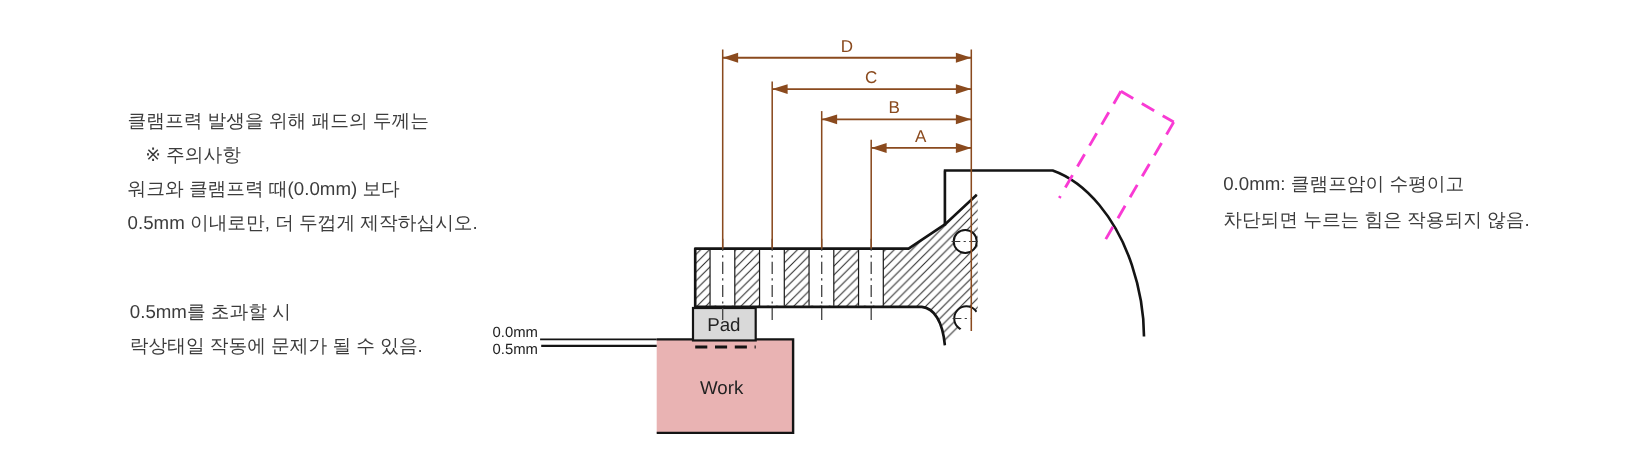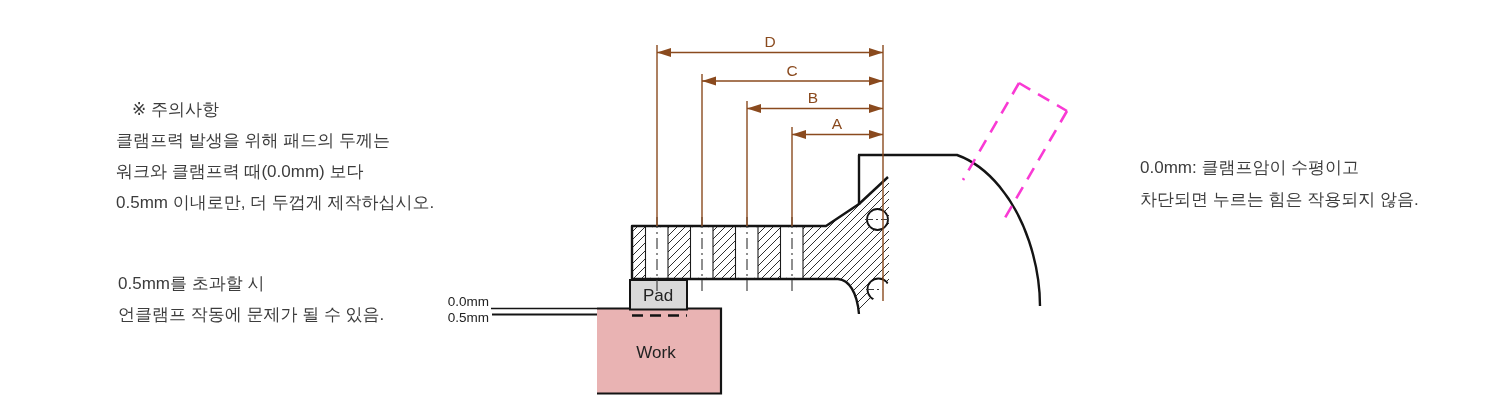--- a/index.html
+++ b/index.html
@@ -6,40 +6,40 @@
   .stage{
     position:relative;width:1494px;height:419px;background:#ffffff;overflow:hidden;
     font-family:"Liberation Sans","DejaVu Sans",sans-serif;
   }
   .drawing{position:absolute;left:0;top:0;}
   .note{position:absolute;color:#3c3c3c;font-size:17px;line-height:31px;white-space:nowrap;}
   .note .ln{display:block;}
   .left-note{left:116px;top:94px;}
   .left-note .ln.indent{padding-left:16px;}
   .left-note-2{left:118px;top:268px;}
-  .right-note{left:1140px;top:152px;line-height:32px;}
+  .right-note{left:1112px;top:152px;line-height:32px;}
   svg text{font-family:"Liberation Sans","DejaVu Sans",sans-serif;}
   .dimtext{fill:#8a4a1e;font-size:15.5px;}
   .parttext{fill:#222222;font-size:17px;}
   .mmtext{fill:#222222;font-size:13.5px;}
 </style>
 </head>
 <body>
 
 <div class="stage">
 
   <div class="note left-note">
+    <span class="ln">클램프력 발생을 위해 패드의 두께는</span>
     <span class="ln indent">※ 주의사항</span>
-    <span class="ln">클램프력 발생을 위해 패드의 두께는</span>
     <span class="ln">워크와 클램프력 때(0.0mm) 보다</span>
     <span class="ln">0.5mm 이내로만, 더 두껍게 제작하십시오.</span>
   </div>
   <div class="note left-note-2">
     <span class="ln">0.5mm를 초과할 시</span>
-    <span class="ln">언클램프 작동에 문제가 될 수 있음.</span>
+    <span class="ln">락상태일 작동에 문제가 될 수 있음.</span>
   </div>
 
   <div class="note right-note">
     <span class="ln">0.0mm: 클램프암이 수평이고</span>
     <span class="ln">차단되면 누르는 힘은 작용되지 않음.</span>
   </div>
 
   <svg class="drawing" width="1494" height="419" viewBox="0 0 1494 419">
     <defs>
       <pattern id="hatch" width="8" height="8" patternUnits="userSpaceOnUse">

